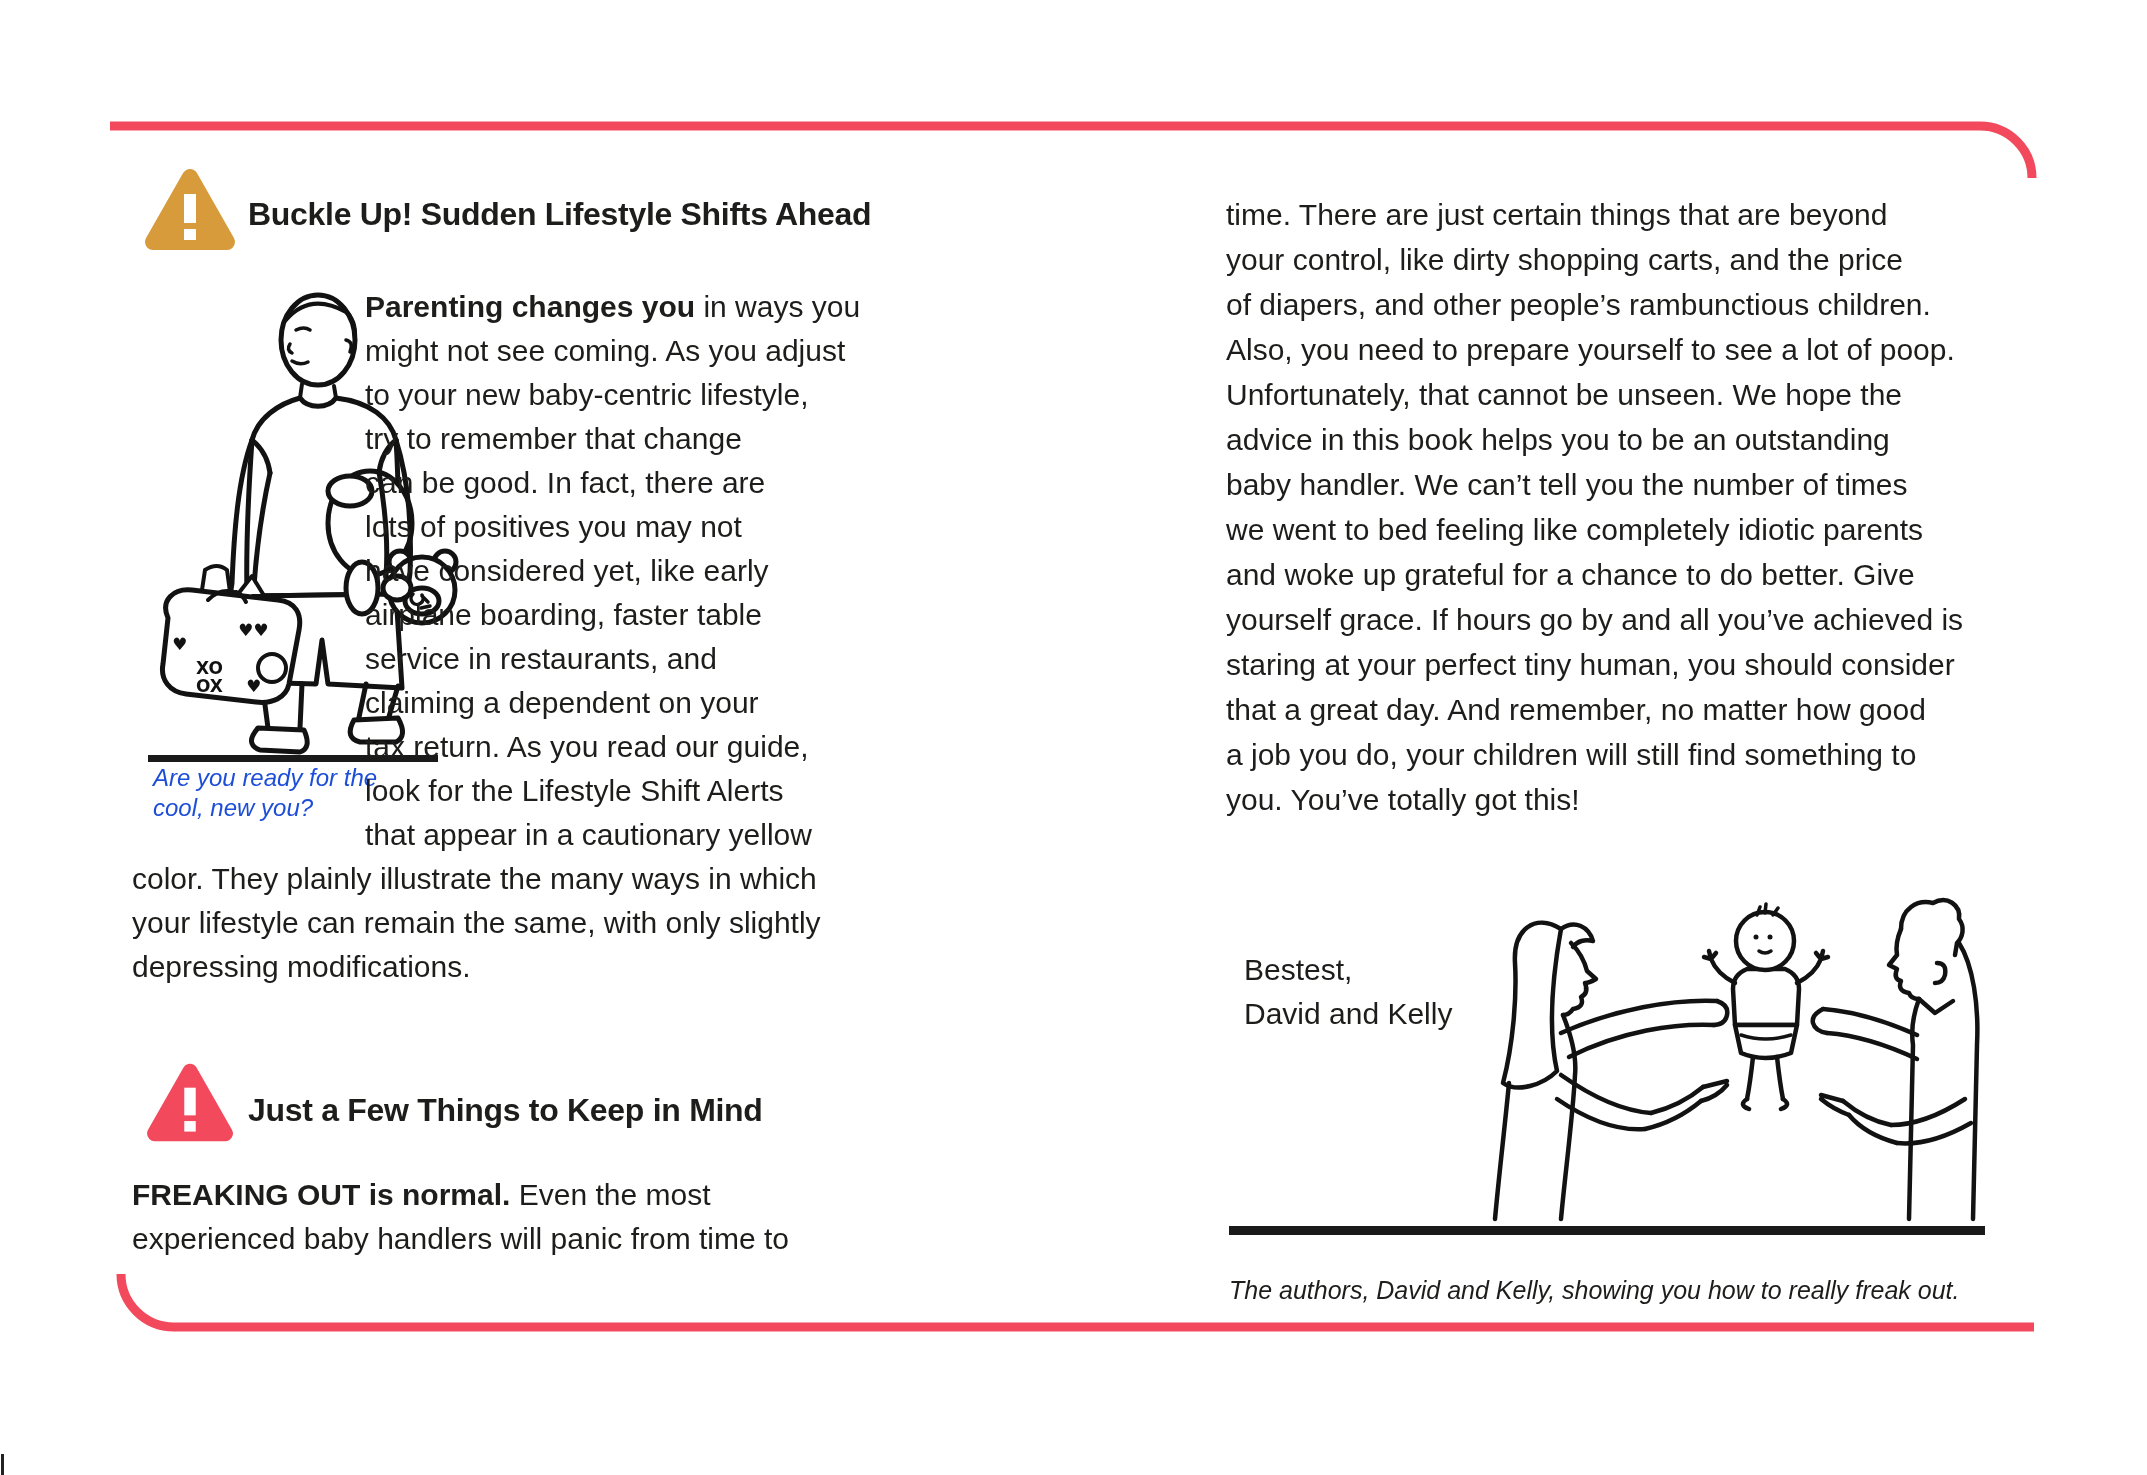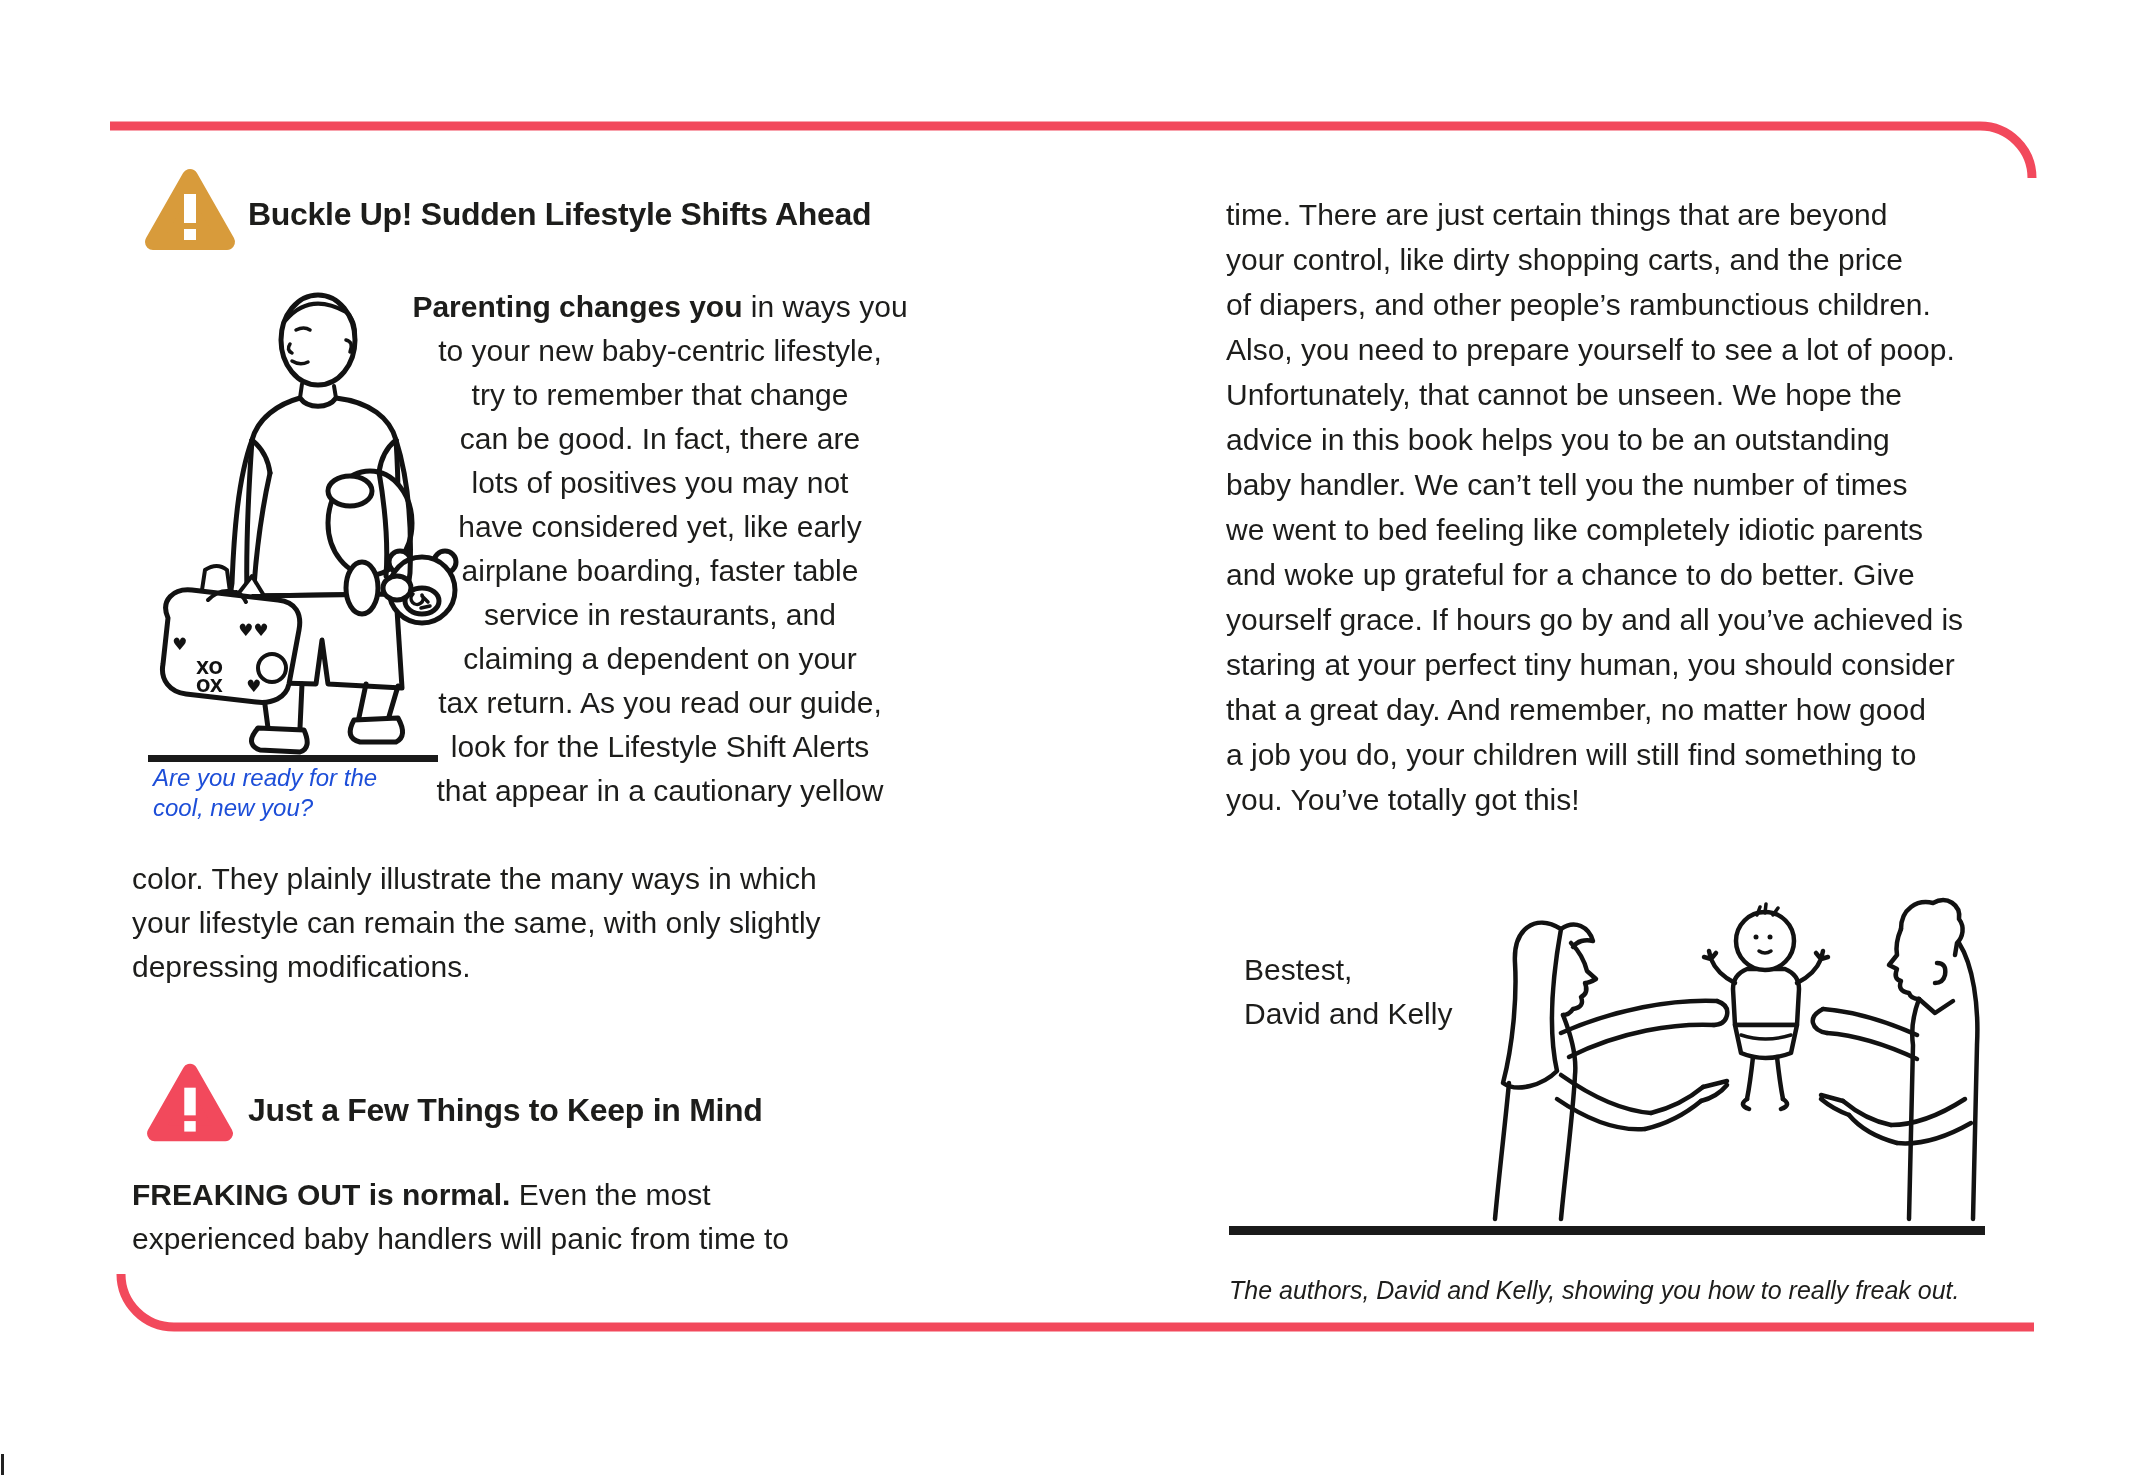--- a/index.html
+++ b/index.html
@@ -9,21 +9,21 @@
   }
   .abs{position:absolute;}
   svg{display:block;}
   
   #frame-svg{position:absolute;left:0;top:0;pointer-events:none;}
   
   .alert-heading{font-weight:bold;font-size:32px;line-height:40px;letter-spacing:-0.3px;white-space:nowrap;}
   
   .body-lines div, .body-line{font-size:30px;line-height:44px;white-space:nowrap;}
   .rc .body-lines div{line-height:45px;}
-  .wrap-block{text-align:center;}
+  .wrap-block{}
   .wrap-block .body-line, .wrap-block .body-lines div{white-space:nowrap;}
   .lead-bold{font-weight:bold;}
   
   .caption{font-style:italic;font-size:24px;line-height:30px;color:#1d4ed8;}
   .caption2{font-style:italic;font-size:25px;line-height:31px;white-space:nowrap;}
   
   .fig-rule{background:#1a1a1a;}
   .bagtxt{font:bold 17px "DejaVu Sans",sans-serif;}
   .corner-artifact{background:#222;}
 </style>
@@ -102,20 +102,21 @@
   <div class="abs caption" style="left:153px;top:763px;">
     <div>
         <div>Are you ready for the</div>
         <div>cool, new you?</div>
       </div>
   </div>
 
   <div class="abs wrap-block" style="left:365px;top:285px;width:590px;">
     <div class="body-line"><span class="lead-bold">Parenting changes you</span><span> in ways you</span></div>
     <div class="body-lines">
+        <div>might not see coming. As you adjust</div>
         <div>to your new baby-centric lifestyle,</div>
         <div>try to remember that change</div>
         <div>can be good. In fact, there are</div>
         <div>lots of positives you may not</div>
         <div>have considered yet, like early</div>
         <div>airplane boarding, faster table</div>
         <div>service in restaurants, and</div>
         <div>claiming a dependent on your</div>
         <div>tax return. As you read our guide,</div>
         <div>look for the Lifestyle Shift Alerts</div>

